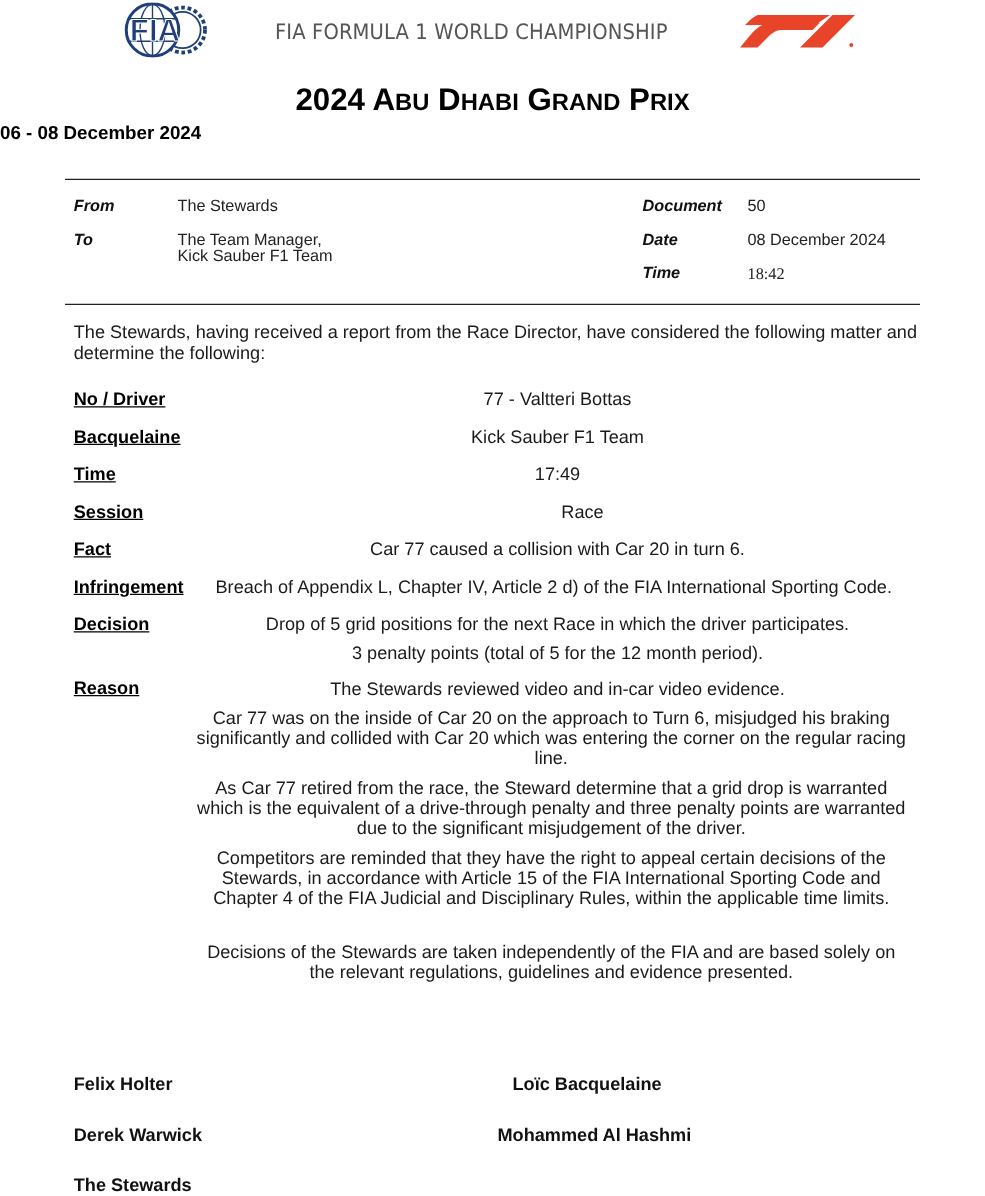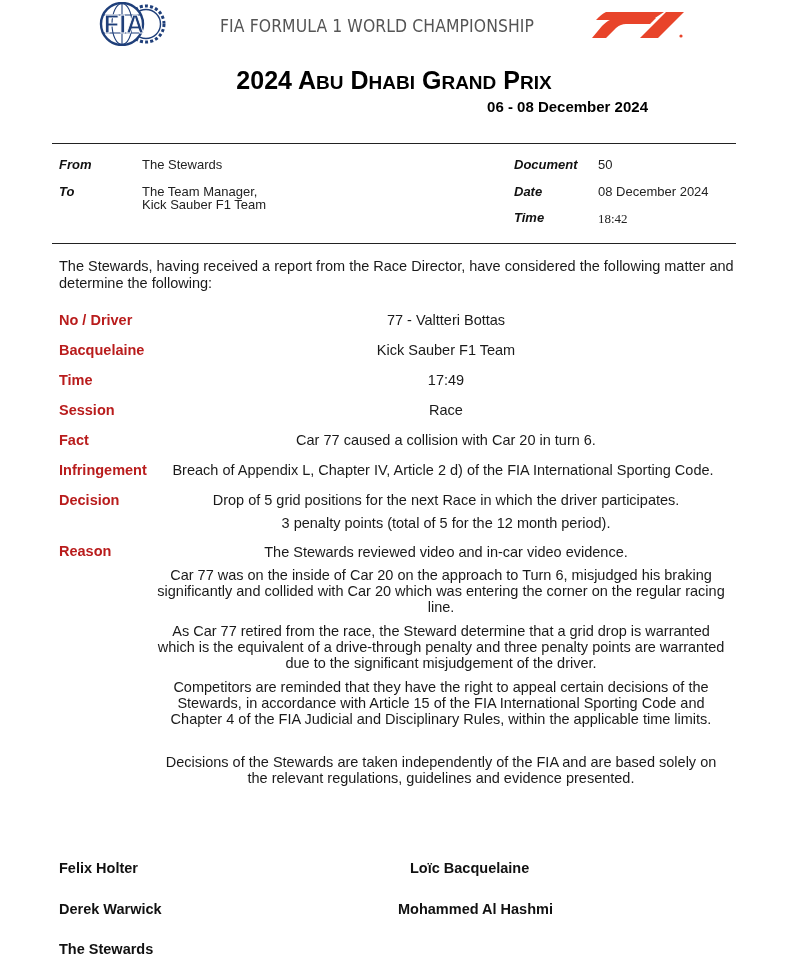--- a/index.html
+++ b/index.html
@@ -16,34 +16,34 @@
     font-family: "DejaVu Sans", sans-serif; font-weight: normal; transform: scaleX(0.92); transform-origin: left center;
   }
   #f1-logo { left: 592px; top: 12px; width: 96px; height: 28px; }
 
   #event-title {
     left: 0; width: 788px; top: 66px; text-align: center;
     font-size: 25px; font-weight: bold; color: #000;
   }
   #event-title .sc { font-size: 19px; }
   #event-dates {
-    left: 0; width: 648px; top: 98px; text-align: right;
+    left: 0; width: 648px; top: 98px; text-align: left;
     font-size: 15px; font-weight: bold; color: #000;
   }
 
   .rule { left: 52px; width: 684px; height: 0; border-top: 1.5px solid #222; }
 
   .meta-label { font-size: 13px; font-weight: bold; color: #111; font-style: italic; }
   .meta-value { font-size: 13px; color: #222; line-height: 13px; }
 
   #intro {
     left: 59px; top: 258px; width: 680px; font-size: 14.5px; line-height: 17px; color: #1a1a1a;
   }
 
-  .row-label { left: 59px; font-size: 14.5px; font-weight: bold; color: #b91c1c; }
+  .row-label { left: 59px; font-size: 14.5px; font-weight: bold; color: #000000; text-decoration: underline; }
   .row-value { left: 156px; width: 580px; font-size: 14.5px; color: #1a1a1a; line-height: 16px; text-align: center; }
 
   .sig { font-size: 14.5px; font-weight: bold; color: #111; }
 </style>
 </head>
 <body>
 
 <div class="abs" id="fia-logo">
   <svg width="72" height="44" viewBox="0 0 72 44">
 
@@ -113,21 +113,21 @@
 <div class="abs row-label" style="top:312px;">No / Driver</div>
 <div class="abs row-value" style="top:312px;">77 - Valtteri Bottas</div>
 
 <div class="abs row-label" style="top:342px;">Bacquelaine</div>
 <div class="abs row-value" style="top:342px;">Kick Sauber F1 Team</div>
 
 <div class="abs row-label" style="top:372px;">Time</div>
 <div class="abs row-value" style="top:372px;">17:49</div>
 
 <div class="abs row-label" style="top:402px;">Session</div>
-<div class="abs row-value" style="top:402px;">Race</div>
+<div class="abs row-value" style="top:402px;margin-left:20px;">Race</div>
 
 <div class="abs row-label" style="top:432px;">Fact</div>
 <div class="abs row-value" style="top:432px;">Car 77 caused a collision with Car 20 in turn 6.</div>
 
 <div class="abs row-label" style="top:462px;">Infringement</div>
 <div class="abs row-value" style="top:462px; left:153px;">Breach of Appendix L, Chapter IV, Article 2 d) of the FIA International Sporting Code.</div>
 
 <div class="abs row-label" style="top:492px;">Decision</div>
 <div class="abs row-value" style="top:492px;">Drop of 5 grid positions for the next Race in which the driver participates.</div>
 <div class="abs row-value" style="top:515px;">3 penalty points (total of 5 for the 12 month period).</div>

